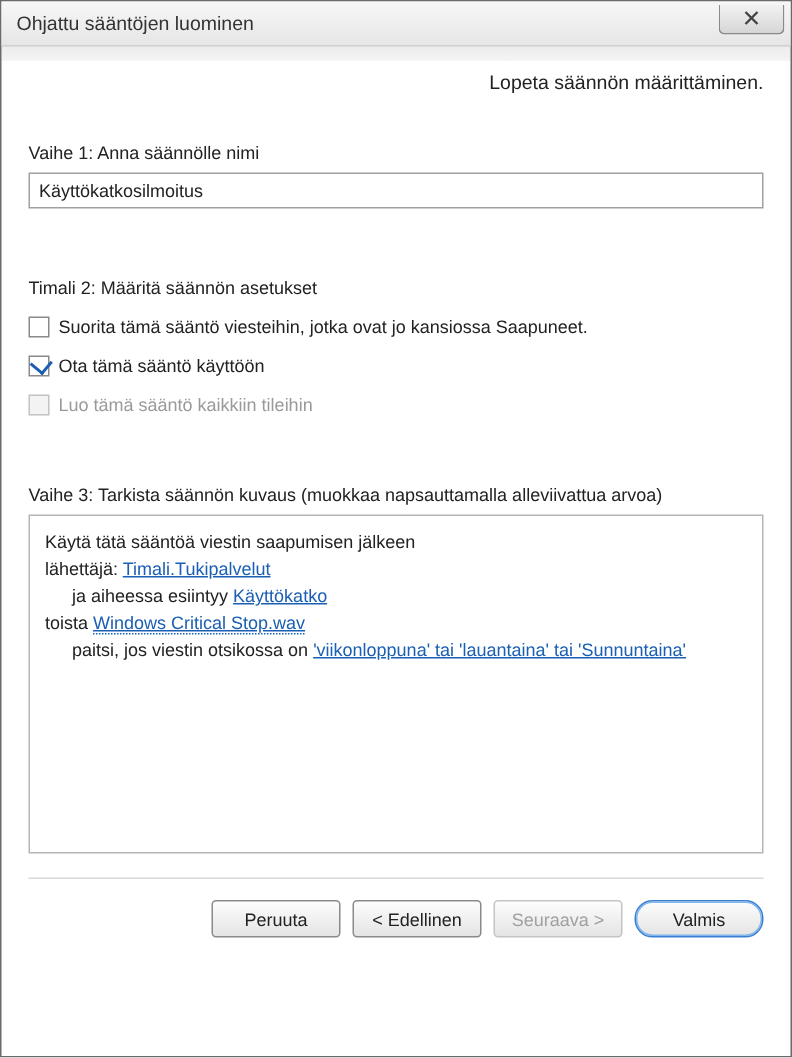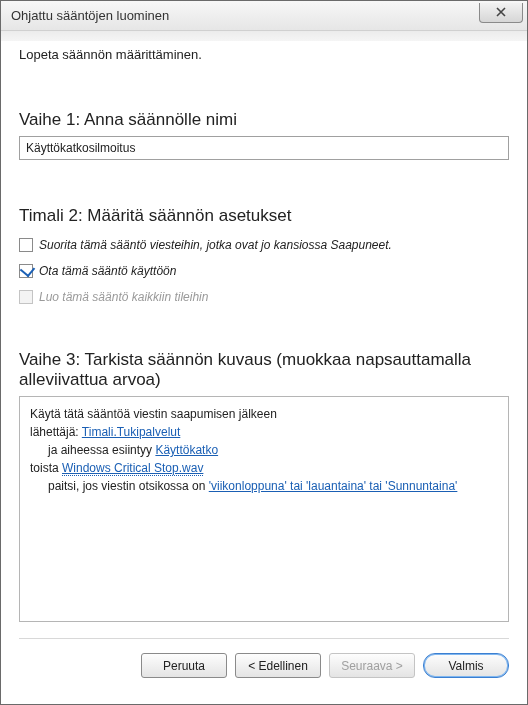--- a/index.html
+++ b/index.html
@@ -51,43 +51,43 @@
   .close-btn svg { width: 12px; height: 10px; }
   .body {
     flex: 1;
     padding: 16px 18px 10px 18px;
     display: flex;
     flex-direction: column;
   }
   .heading {
     font-size: 13px;
     color: #222;
-    margin-bottom: 48px;
+    margin-bottom: 33px;
+    text-align: right;
   }
   .step-label {
-    font-size: 17px;
+    font-size: 12px;
     color: #222;
     margin-bottom: 6px;
   }
   .text-input {
     width: 100%;
     height: 24px;
     padding: 3px 6px;
     border: 1px solid #a0a0a0;
     font-family: inherit;
     font-size: 12px;
     color: #222;
   }
   .gap-lg { height: 46px; }
   .checkbox-row {
     display: flex;
     align-items: center;
     margin: 6px 0;
     gap: 6px;
-    font-style: italic;
   }
   .checkbox {
     width: 14px;
     height: 14px;
     border: 1px solid #8a8a8a;
     background: #fff;
     position: relative;
     flex-shrink: 0;
   }
   .checkbox.checked::after {

